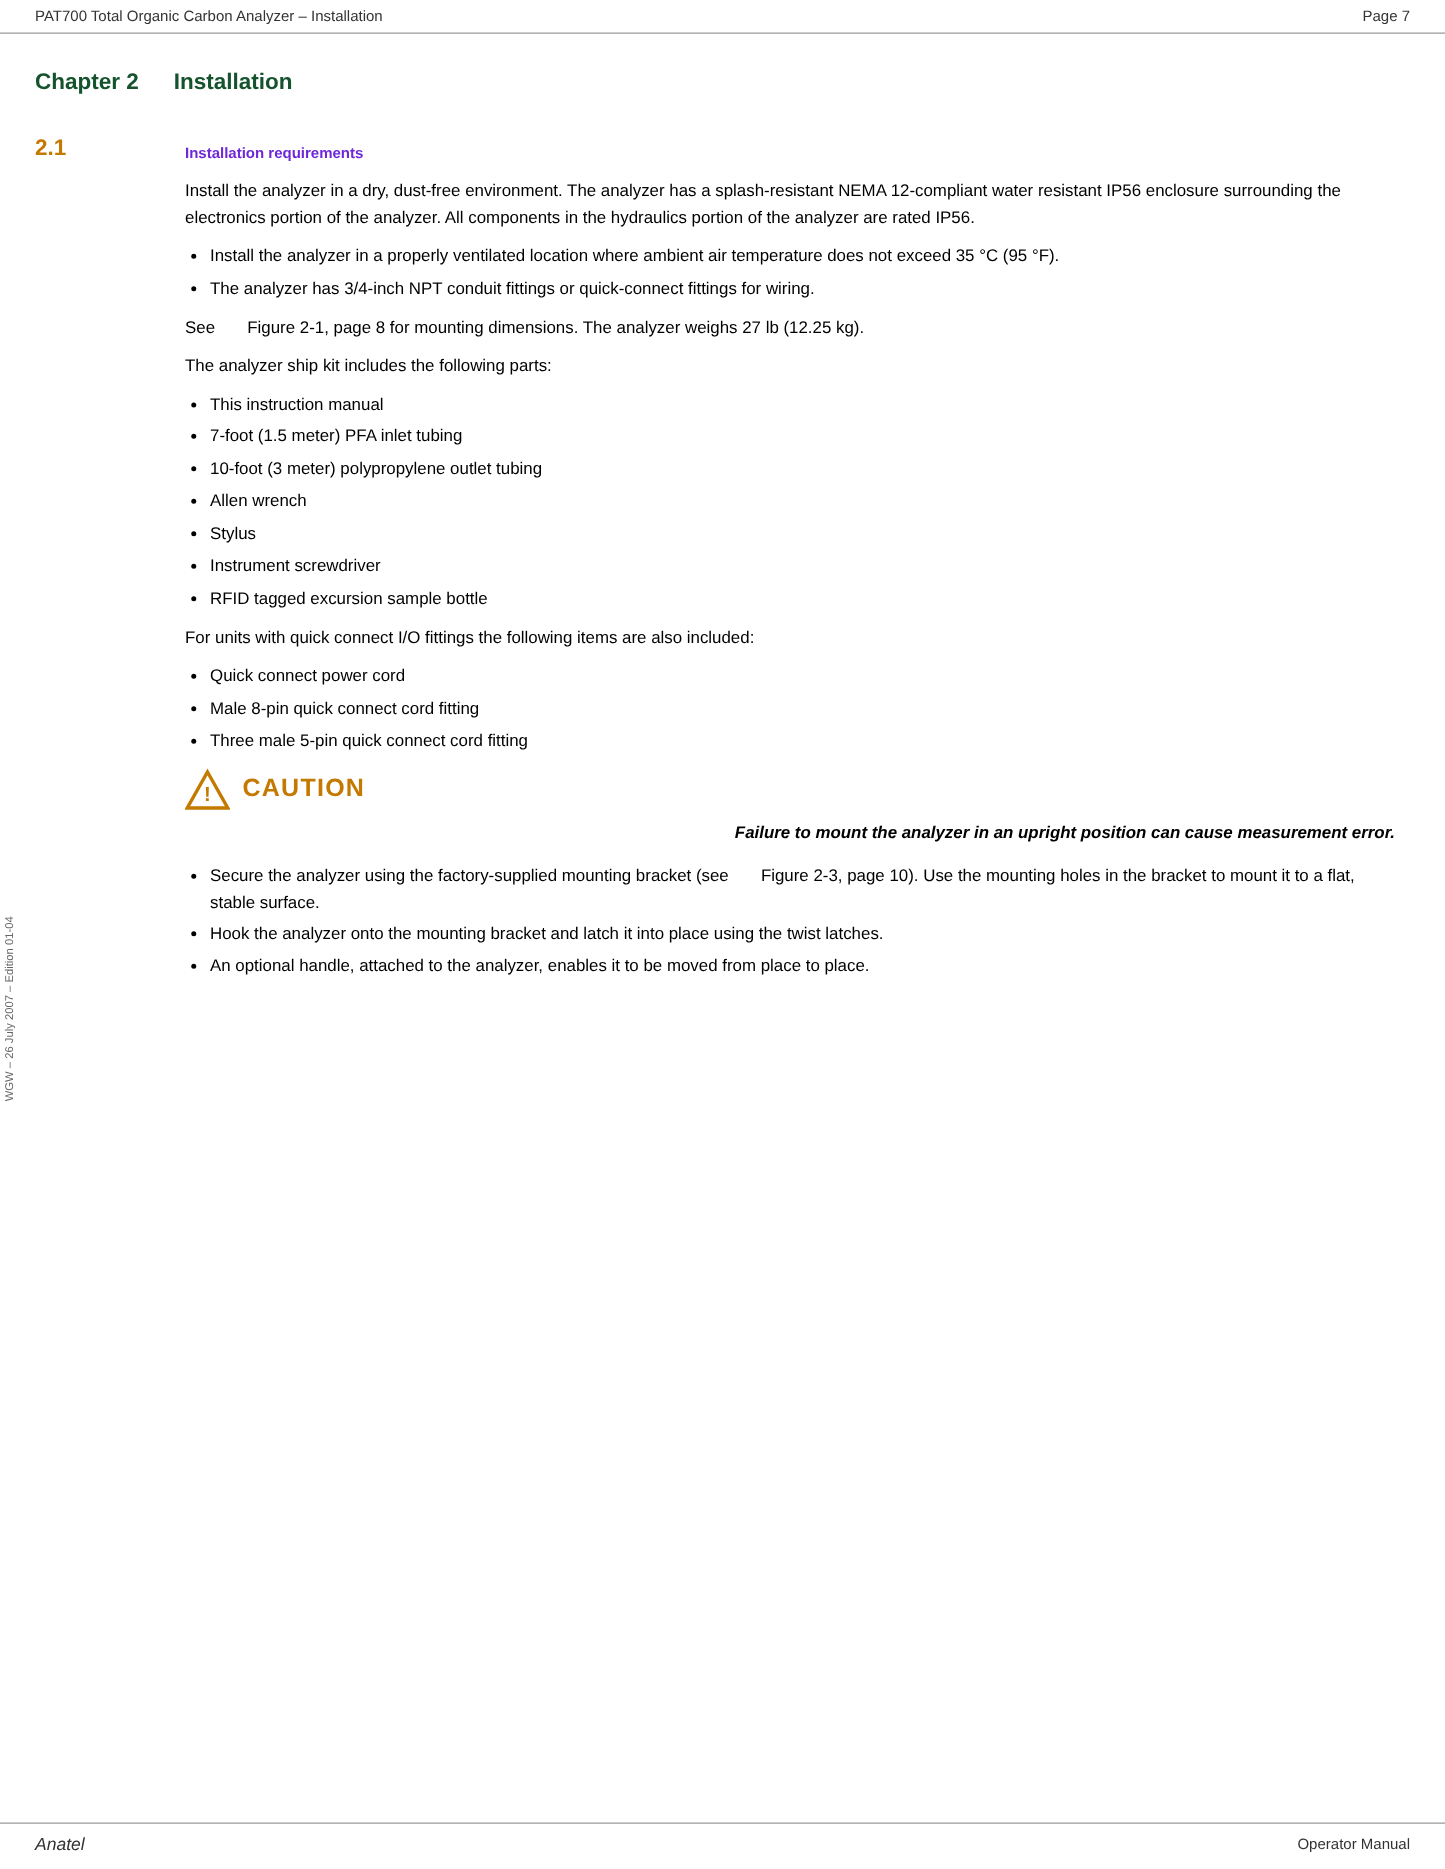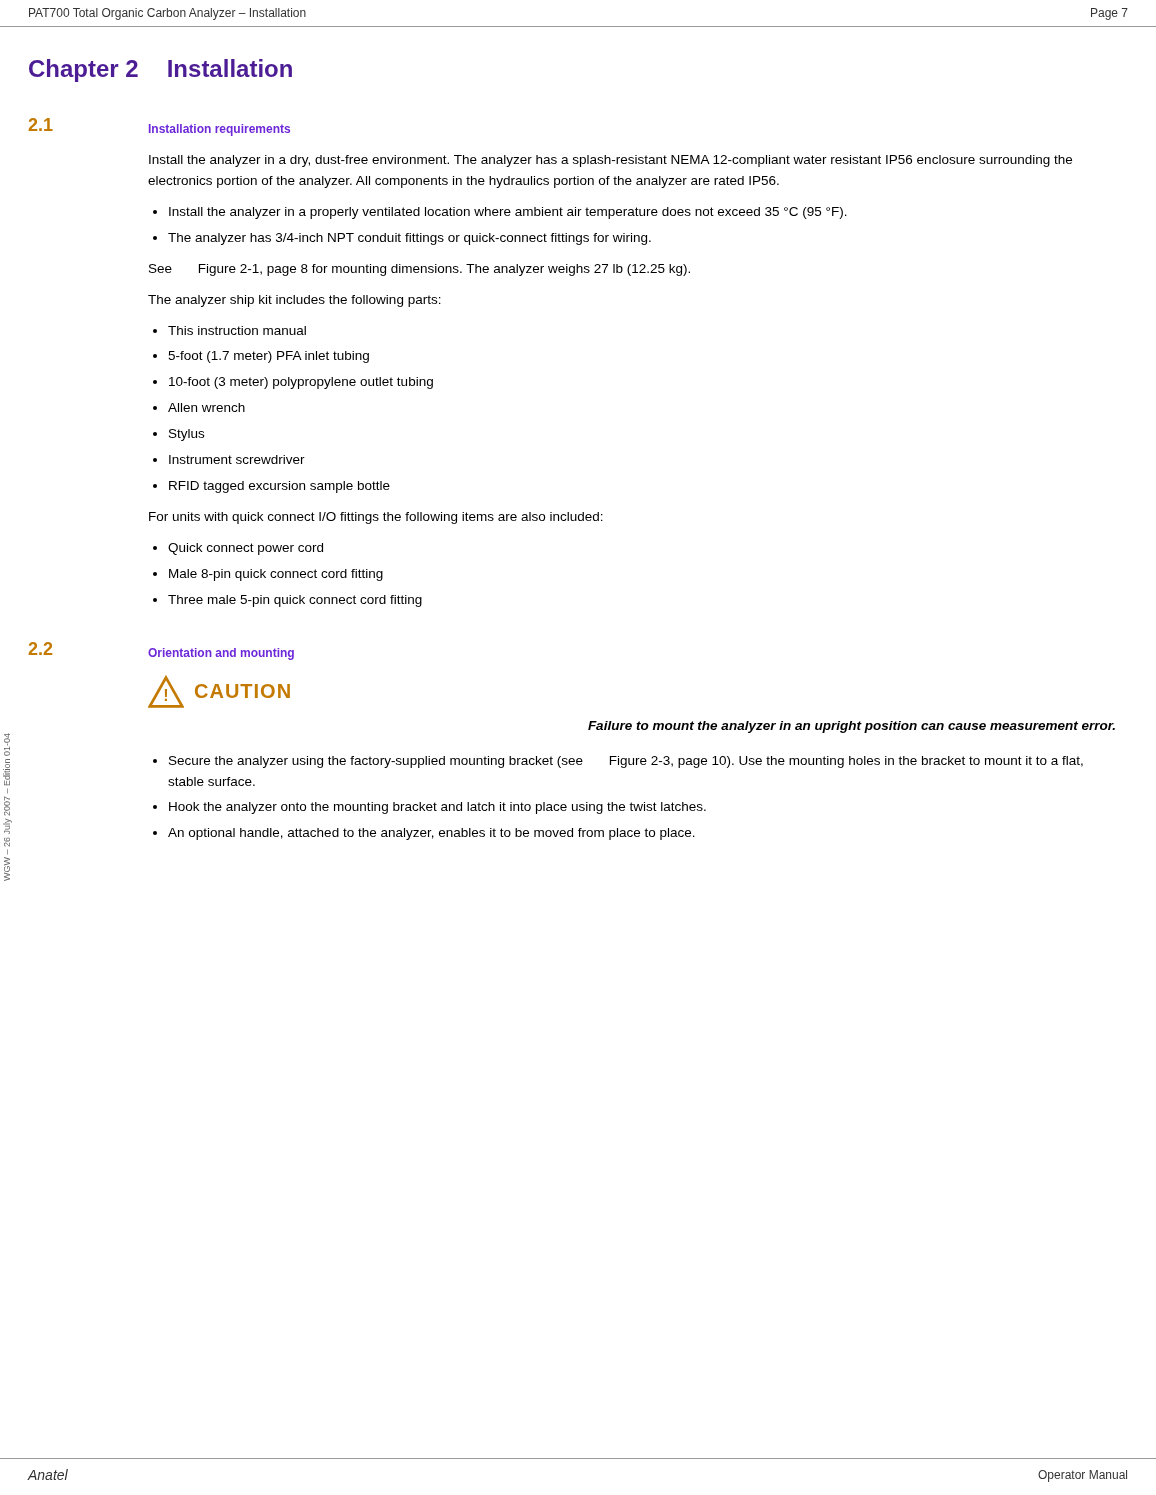--- a/index.html
+++ b/index.html
@@ -22,23 +22,23 @@
       border-bottom: 1px solid #999;
       font-size: 12px;
       color: #333;
     }
 
     .page-body {
       padding: 10px 40px 60px 28px;
     }
 
     .chapter-title {
-      font-size: 24px;
-      font-weight: bold;
-      color: #4c1d95;
+      font-size: 18px;
+      font-weight: bold;
+      color: #14532d;
       margin: 18px 0 28px 0;
       padding-bottom: 4px;
     }
 
     .chapter-title span.chapter-num {
       margin-right: 28px;
     }
 
     .section-header {
       display: flex;
@@ -189,41 +189,37 @@
     </ul>
 
     <p>
       <span>See </span><a class="link-text">Figure 2-1, page 8</a><span> for mounting dimensions. The analyzer weighs 27 lb (12.25 kg).</span>
     </p>
 
     <p>The analyzer ship kit includes the following parts:</p>
 
     <ul>
       <li>This instruction manual</li>
-      <li>5-foot (1.7 meter) PFA inlet tubing</li>
+      <li>7-foot (1.5 meter) PFA inlet tubing</li>
       <li>10-foot (3 meter) polypropylene outlet tubing</li>
       <li>Allen wrench</li>
       <li>Stylus</li>
       <li>Instrument screwdriver</li>
       <li>RFID tagged excursion sample bottle</li>
     </ul>
 
     <p>For units with quick connect I/O fittings the following items are also included:</p>
 
     <ul>
       <li>Quick connect power cord</li>
       <li>Male 8-pin quick connect cord fitting</li>
       <li>Three male 5-pin quick connect cord fitting</li>
     </ul>
   </div>
 
-  <div class="section-header" style="margin-top: 28px;">
-    <span class="section-num">2.2</span>
-    <span class="section-title">Orientation and mounting</span>
-  </div>
 
   <div class="section-content">
 
     <div class="caution-box">
       <div class="caution-header">
 
         <svg class="caution-triangle" viewBox="0 0 40 36" xmlns="http://www.w3.org/2000/svg">
           <polygon points="20,2 38,34 2,34" fill="none" stroke="#c47a00" stroke-width="3"></polygon>
           <text x="20" y="28" text-anchor="middle" font-size="18" font-weight="bold" fill="#c47a00">!</text>
         </svg>

